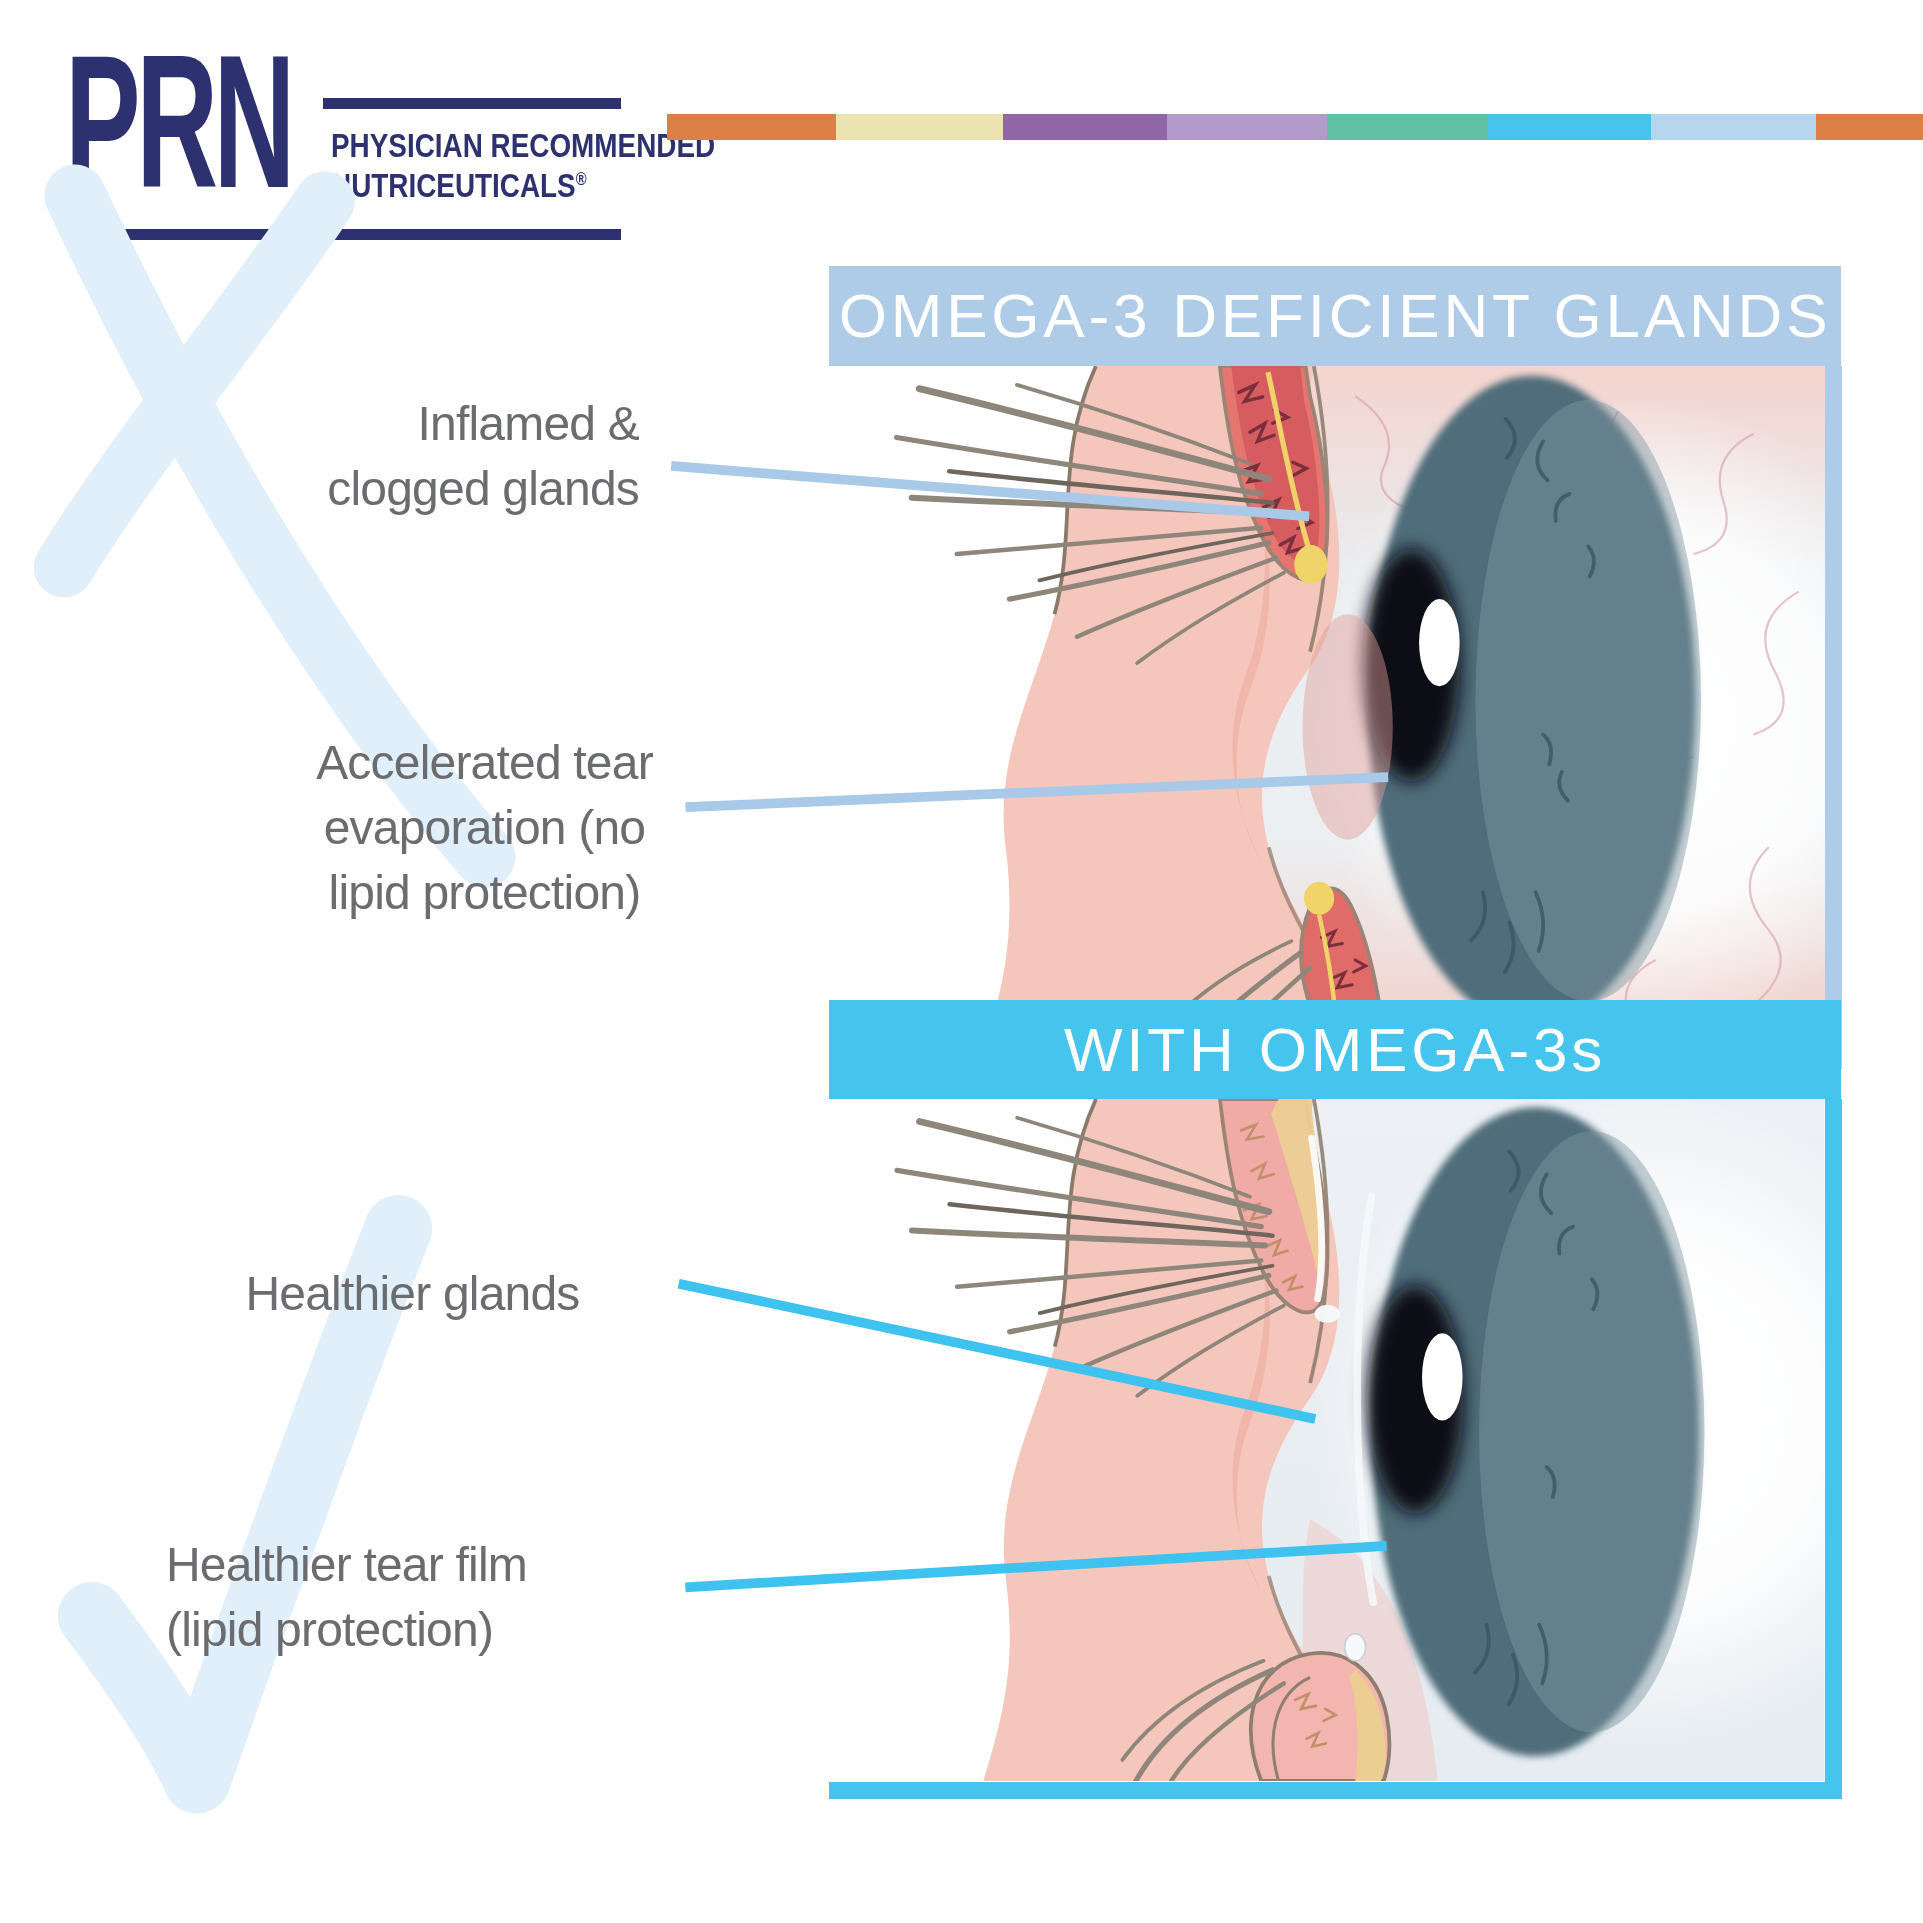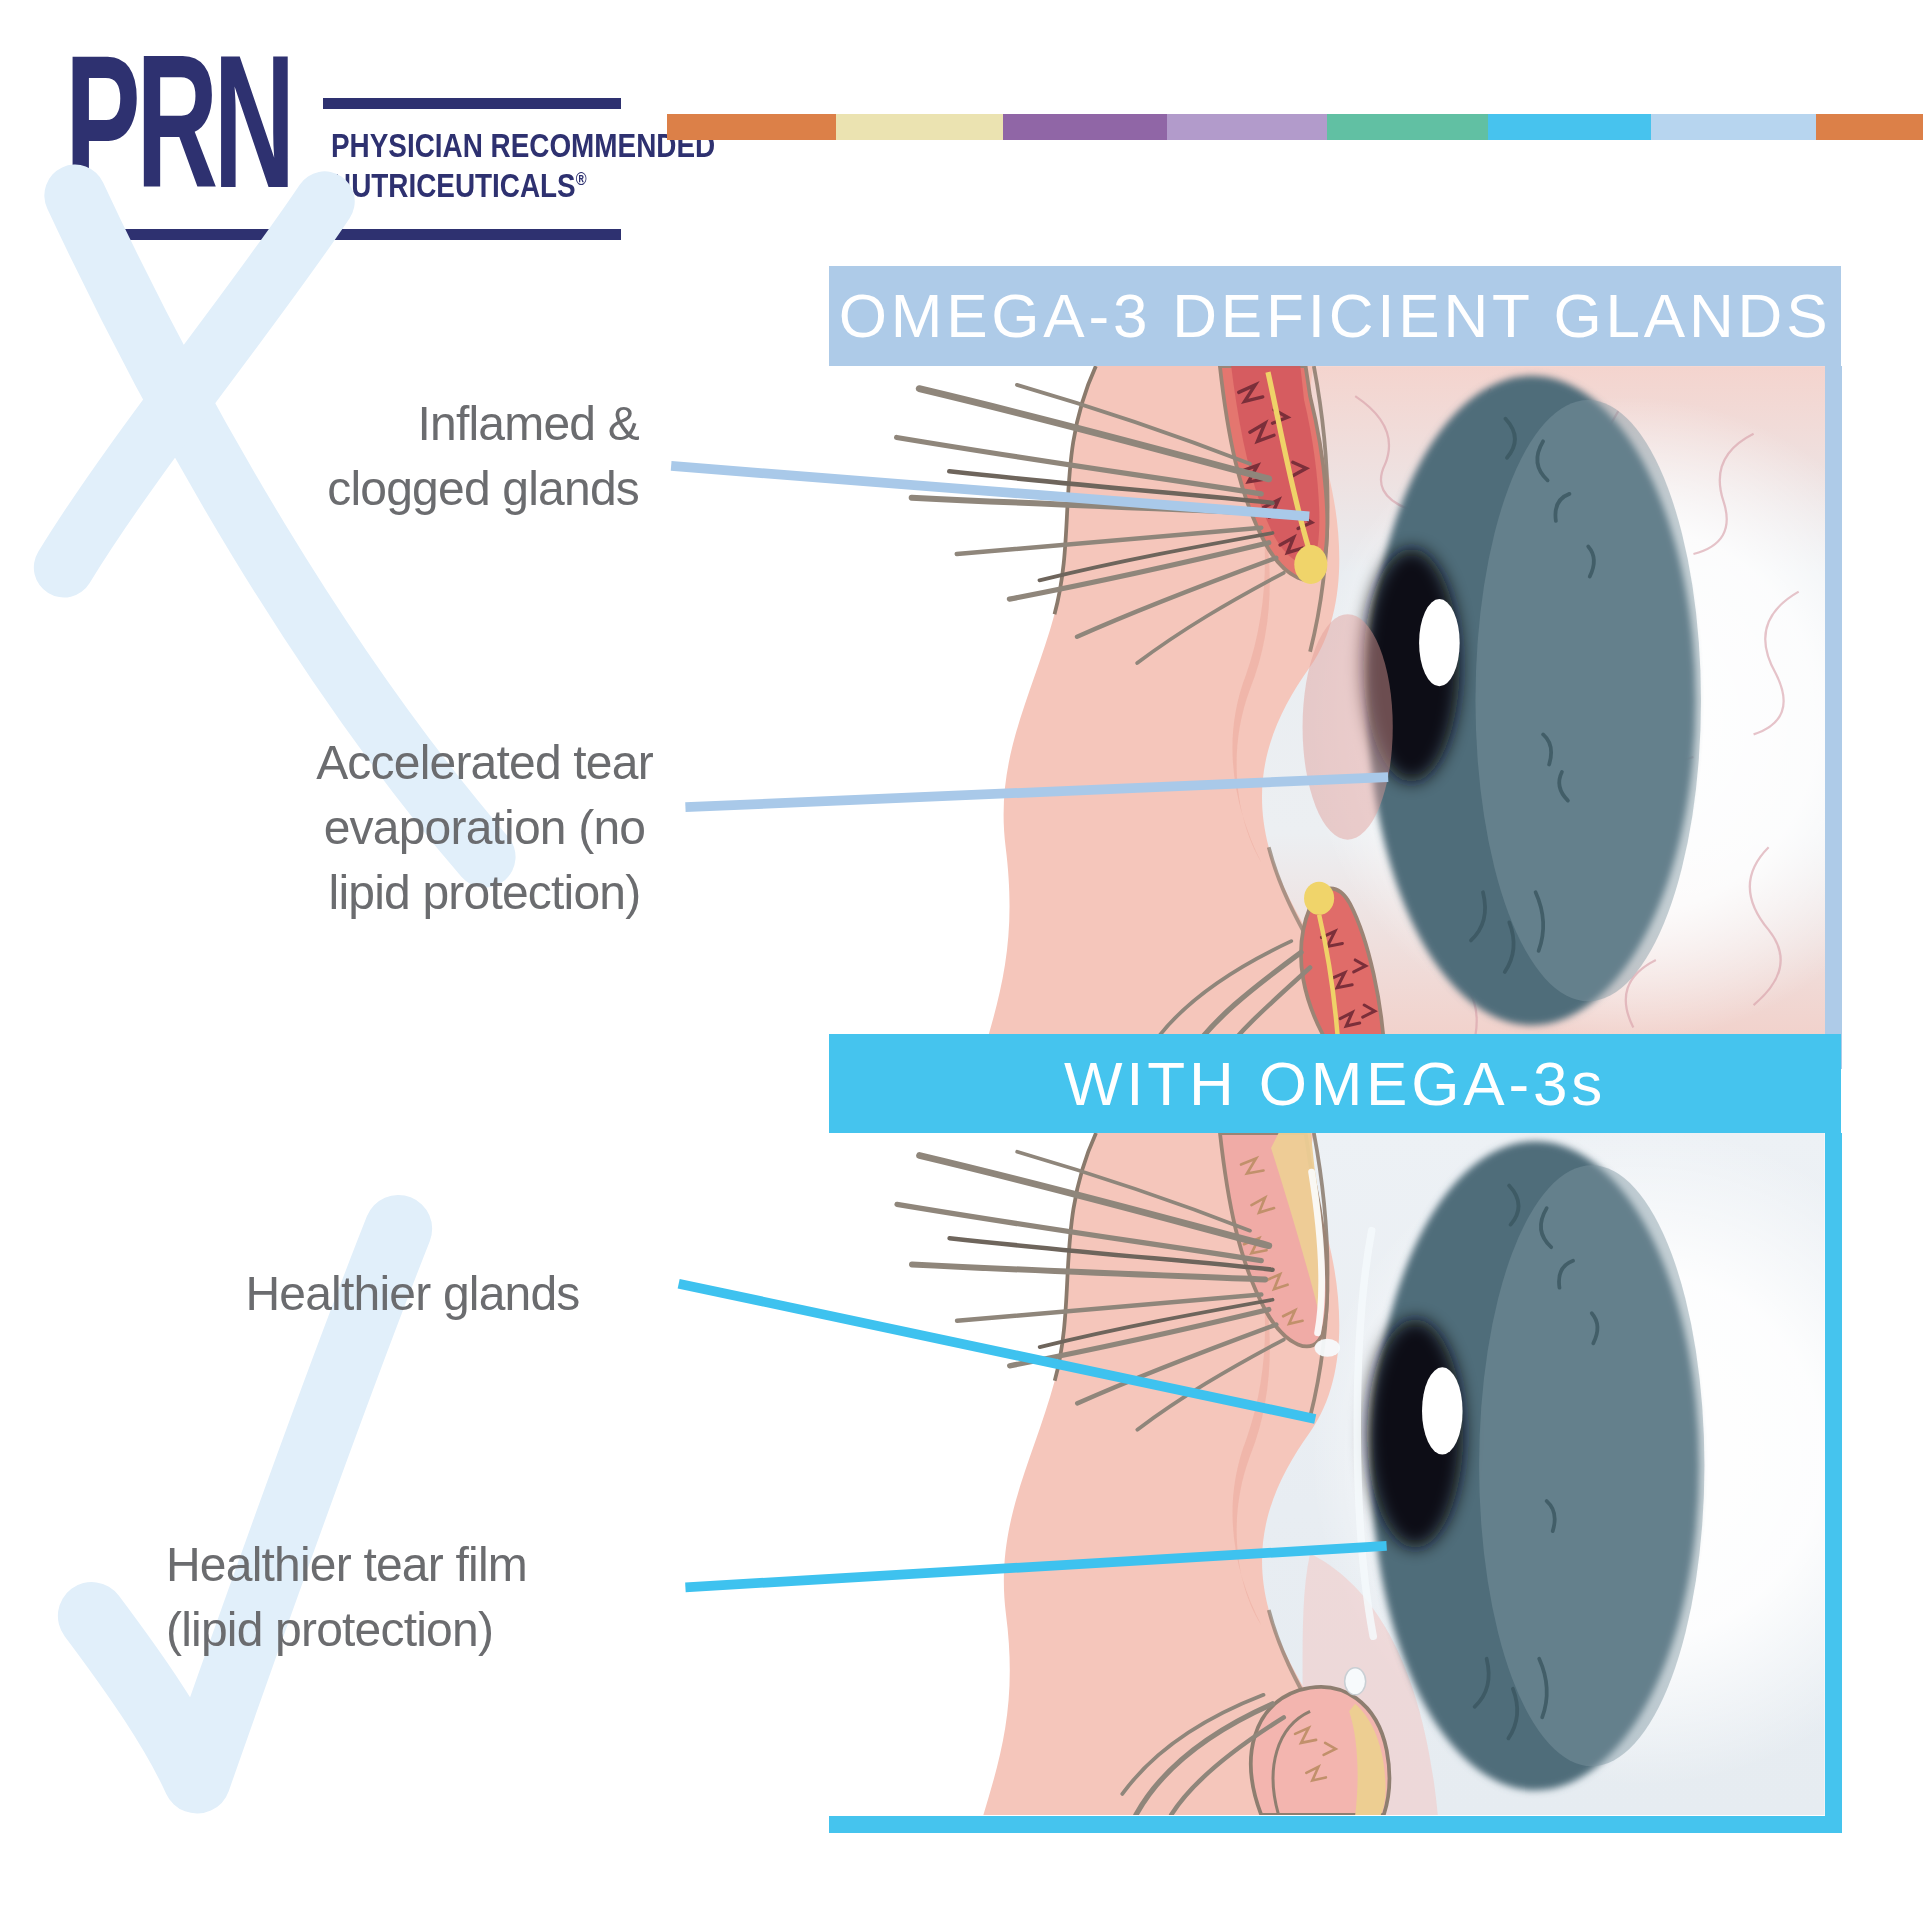--- a/index.html
+++ b/index.html
@@ -26,21 +26,21 @@
   .stripe .seg:nth-child(3){width:164px;}
   .stripe .seg:nth-child(4){width:161px;}
   .stripe .seg:nth-child(5){width:161px;}
   .stripe .seg:nth-child(6){width:163px;}
   .stripe .seg:nth-child(7){width:165px;}
   .stripe .seg:nth-child(8){width:107px;}
 
   
   .panel{position:absolute;left:829px;width:1012px;}
   .panel-1{top:219px;height:803px;margin-top:47px;}
-  .panel-2{top:1034px;height:799px;}
+  .panel-2{top:1000px;height:799px;}
   .banner{position:absolute;left:0;top:0;width:1012px;color:#ffffff;text-align:center;
     font-weight:400;font-size:62px;letter-spacing:3.8px;}
   .panel-1 .banner{height:100px;line-height:100px;}
   .panel-2 .banner{height:99px;line-height:99px;}
   .art{position:absolute;left:0;background:#ffffff;}
   .panel-1 .art{top:100px;width:996px;height:688px;}
   .panel-2 .art{top:99px;width:996px;height:682px;}
   .bar-bottom{position:absolute;left:0;width:1012px;}
   .panel-1 .bar-bottom{top:788px;height:16px;}
   .panel-2 .bar-bottom{top:782px;height:17.3px;}

